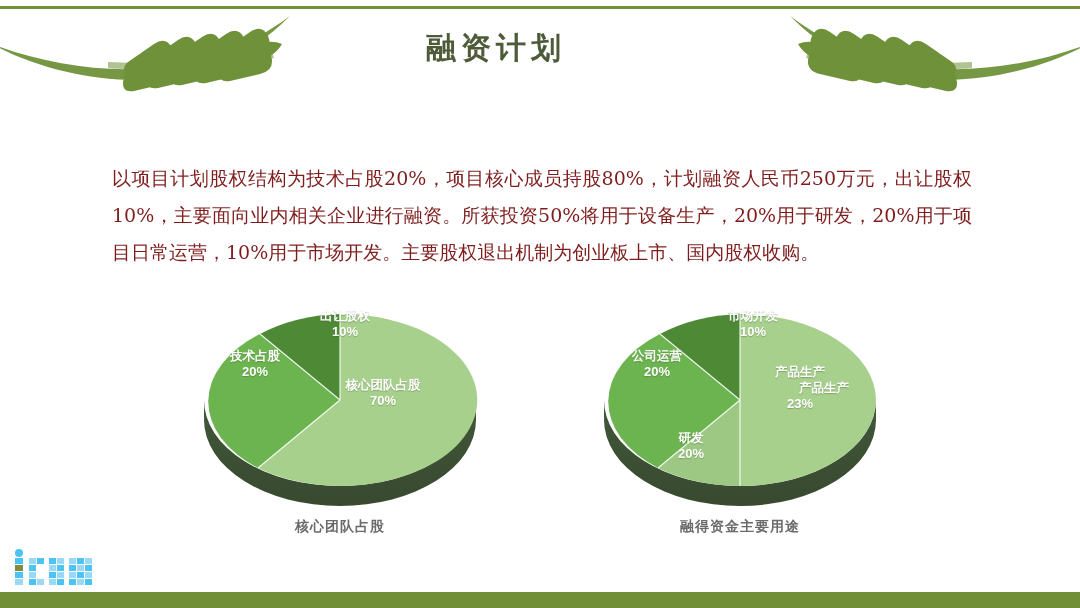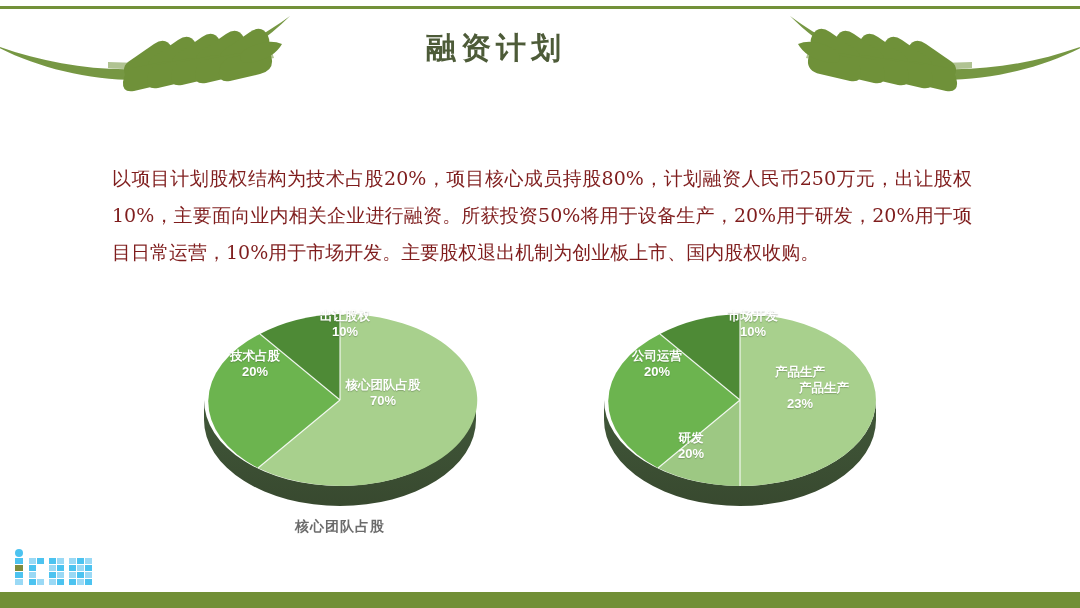--- a/index.html
+++ b/index.html
@@ -261,20 +261,21 @@
         <span>研发</span>
         <span class="pct">20%</span>
       </div>
 
       <div class="slice-label" style="left:150px; top:72px; width:120px;">
         <span>产品生产</span>
         <span style="display:block;margin-left:48px;">产品生产</span>
         <span class="pct">23%</span>
       </div>
     </div>
+    <div class="chart-caption">融得资金主要用途</div>
   </div>
 
 </div>
 
 <div id="logo" title="icom">
   <svg width="92" height="42" viewBox="0 0 92 42">
     <g>
 
       <circle cx="9" cy="5" r="4" fill="#4cc3f0"></circle>
       <rect x="5" y="10" width="8" height="6" fill="#4cc3f0"></rect>

